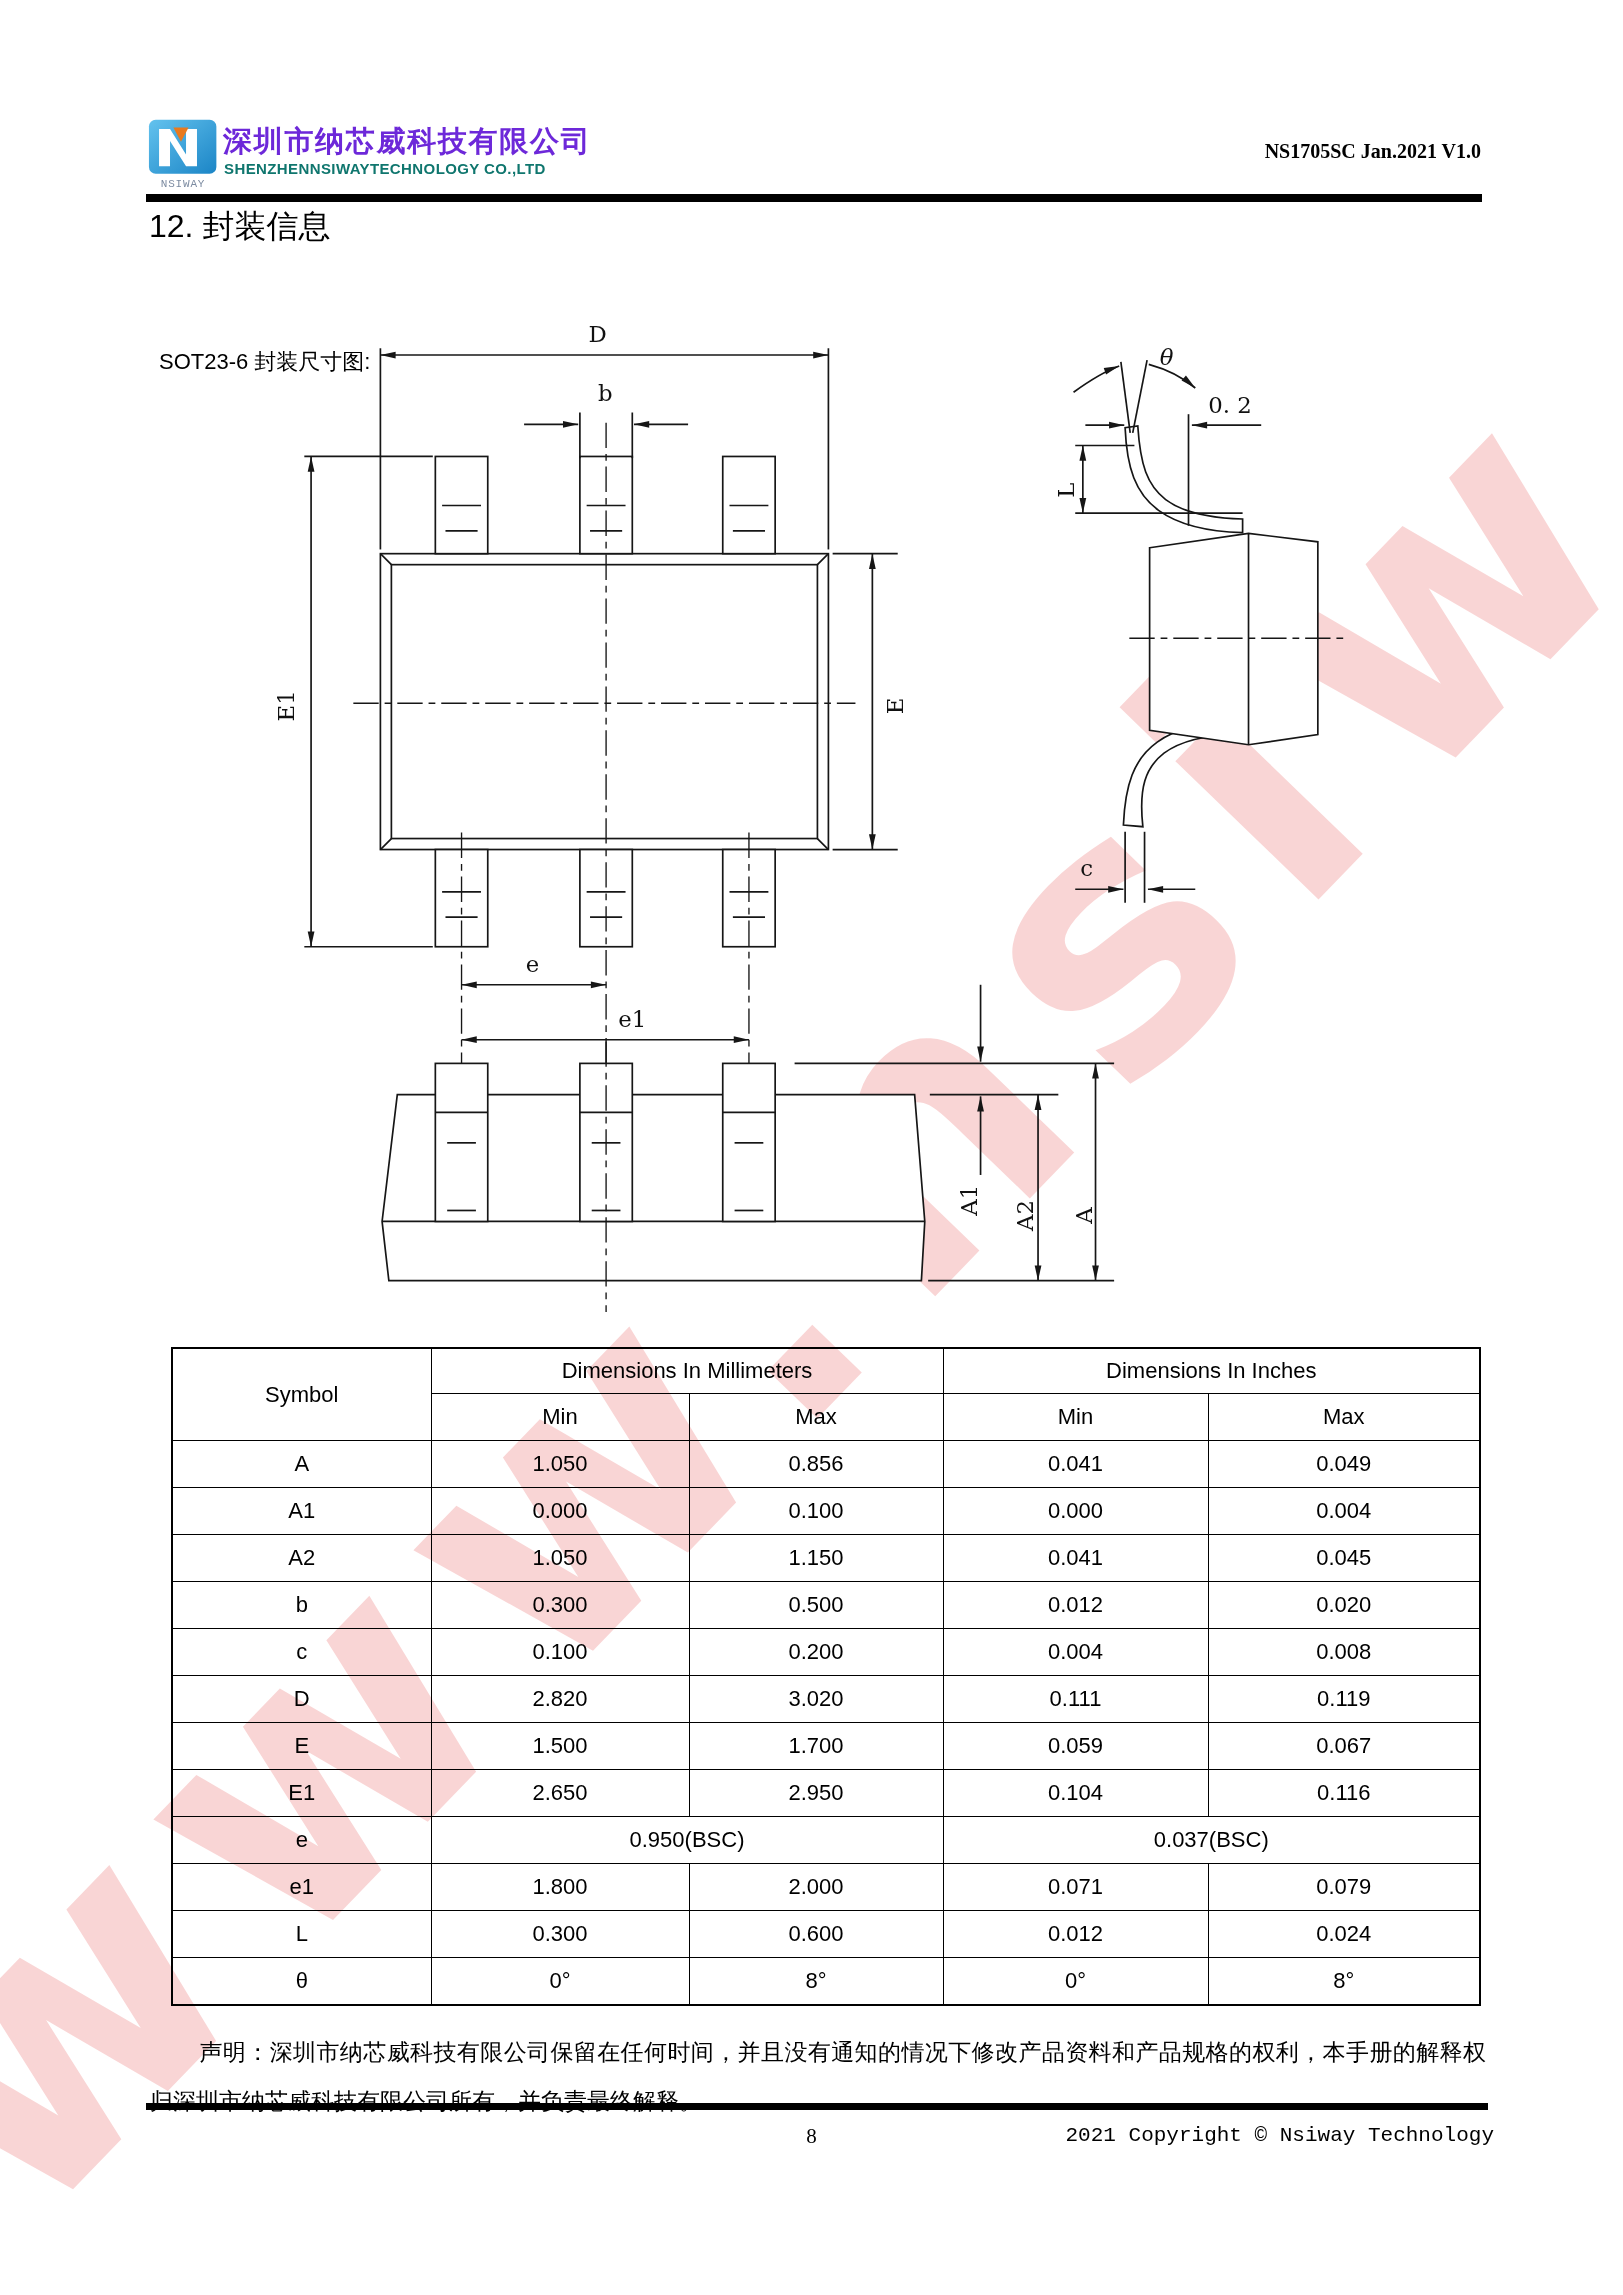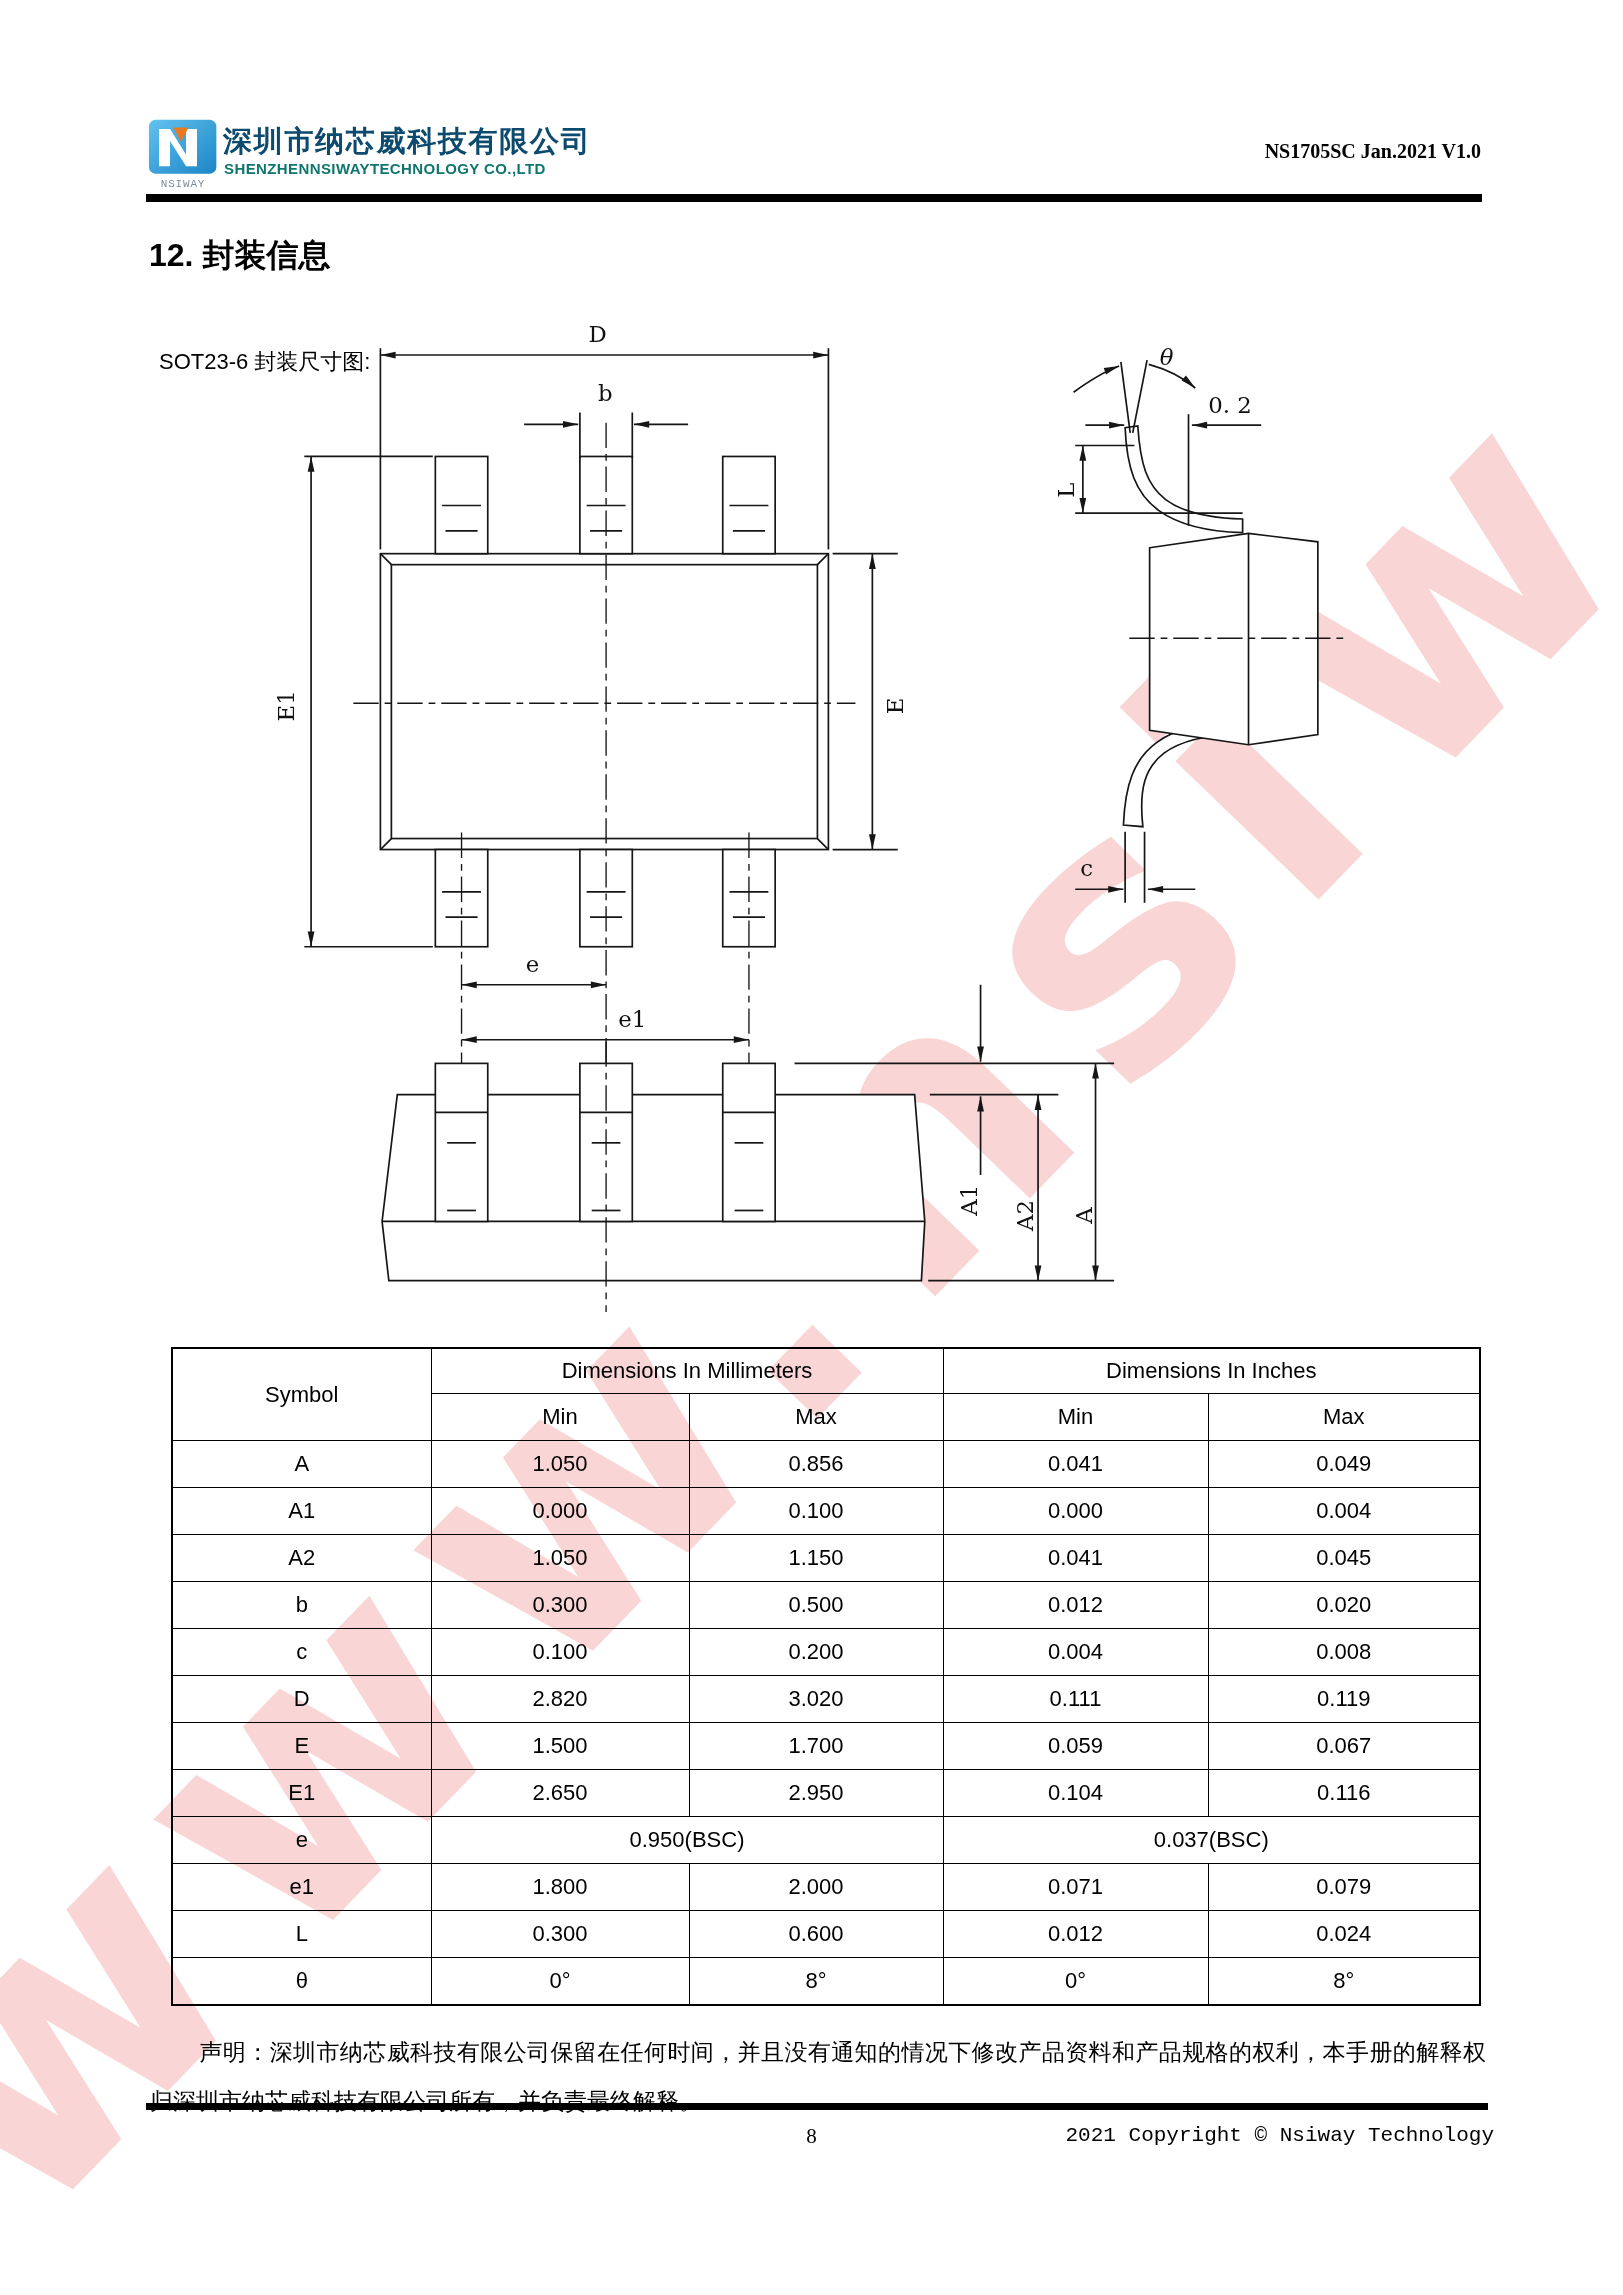--- a/index.html
+++ b/index.html
@@ -10,30 +10,30 @@
   .watermark{position:absolute;left:68px;top:1911px;z-index:1;
      font-family:"DejaVu Sans",sans-serif;font-weight:bold;font-size:364px;line-height:1;
      letter-spacing:38px;color:rgba(241,154,154,0.42);white-space:nowrap;
      transform:rotate(-46deg);transform-origin:left bottom;pointer-events:none;}
 
   
   .logo-svg{position:absolute;left:148px;top:119px;}
   .logo-sub{position:absolute;left:145px;top:178px;width:76px;text-align:center;
      font-family:Liberation Mono, monospace;font-size:11px;letter-spacing:0.8px;color:#7c8ba1;}
   .co-cn{position:absolute;left:223px;top:122px;font-size:29px;font-weight:bold;
-     color:#0c4a6e;letter-spacing:1.7px;}
+     color:#6d28d9;letter-spacing:1.7px;}
   .co-en{position:absolute;left:224px;top:160px;font-size:15px;font-weight:bold;
      color:#0f766e;letter-spacing:0.4px;}
   .doc-ref{position:absolute;right:142px;top:140px;font-family:"Liberation Serif",serif;
      font-size:20px;font-weight:bold;}
   .rule{position:absolute;background:#000;}
   .rule.hdr{left:146px;top:194px;width:1336px;height:7.6px;}
   .rule.ftr{left:146px;top:2103px;width:1342px;height:6.8px;}
 
-  .sec-title{position:absolute;left:149px;top:234px;font-size:32px;font-weight:bold;}
+  .sec-title{position:absolute;left:149px;top:205px;font-size:32px;font-weight:normal;}
   .sec-sub{position:absolute;left:159px;top:308px;font-size:22px;margin-top:39px;}
 
   
   svg.draw{position:absolute;left:0;top:0;z-index:2;}
   .ln{stroke:#161616;stroke-width:2;fill:none;}
   .lnw{stroke:#161616;stroke-width:2;fill:#ffffff;}
   .cl{stroke:#161616;stroke-width:1.6;fill:none;stroke-dasharray:30 7 8 7;}
   .dim{font-family:"DejaVu Serif",serif;font-size:27px;fill:#111;}
   .dimi{font-style:italic;}
 

